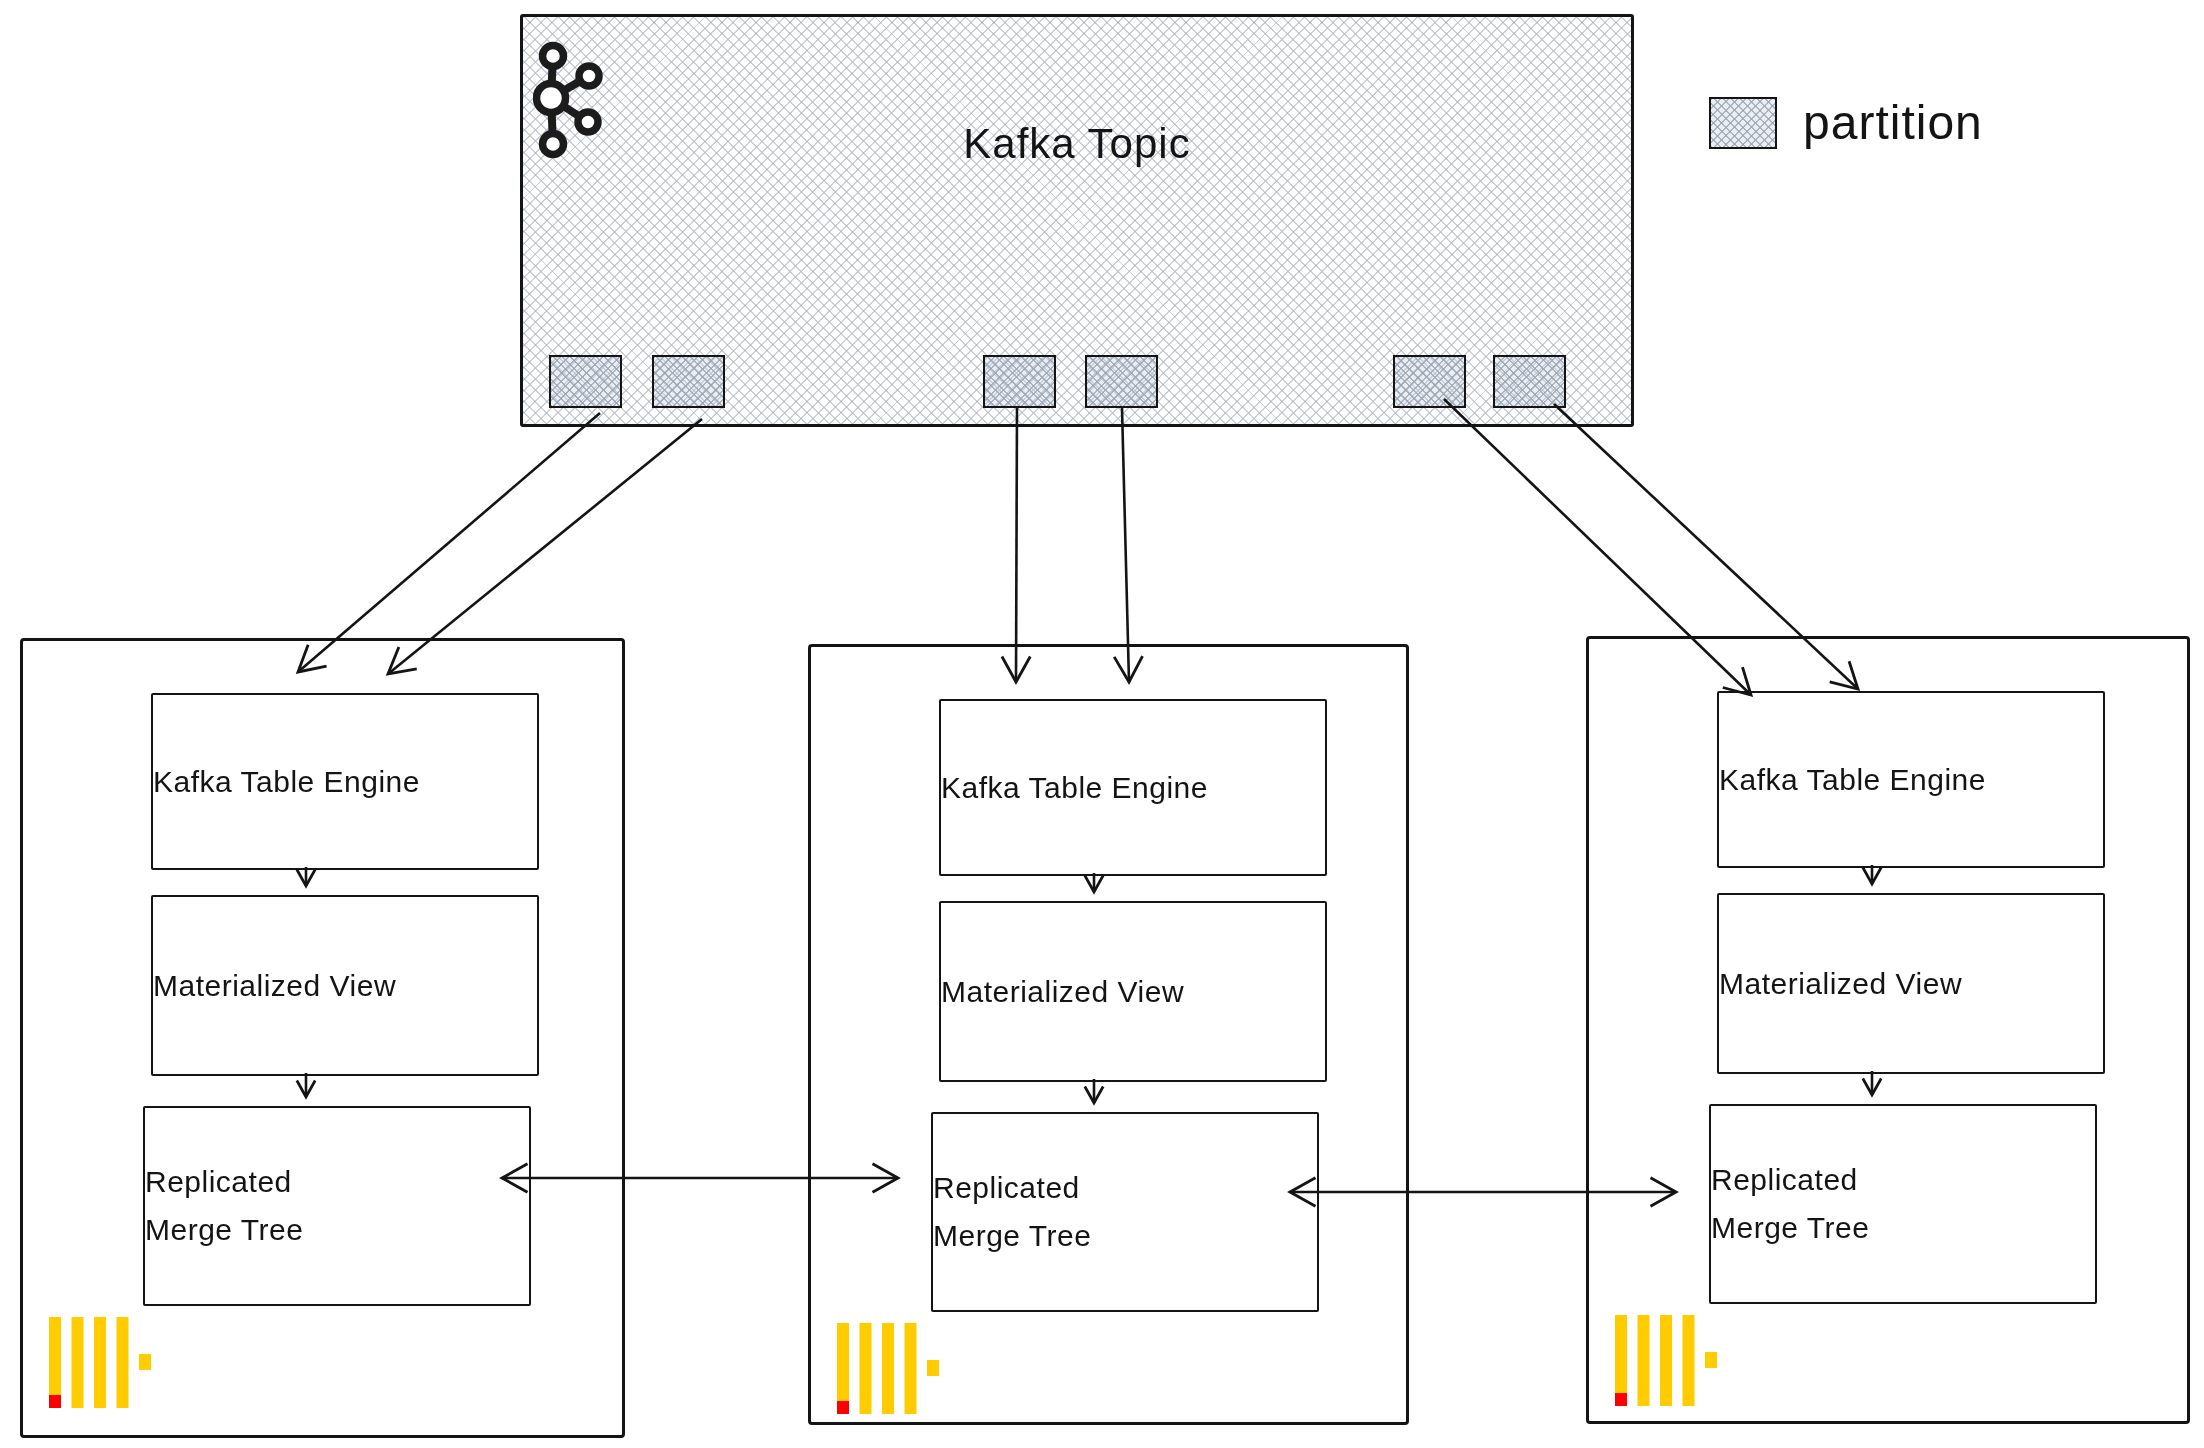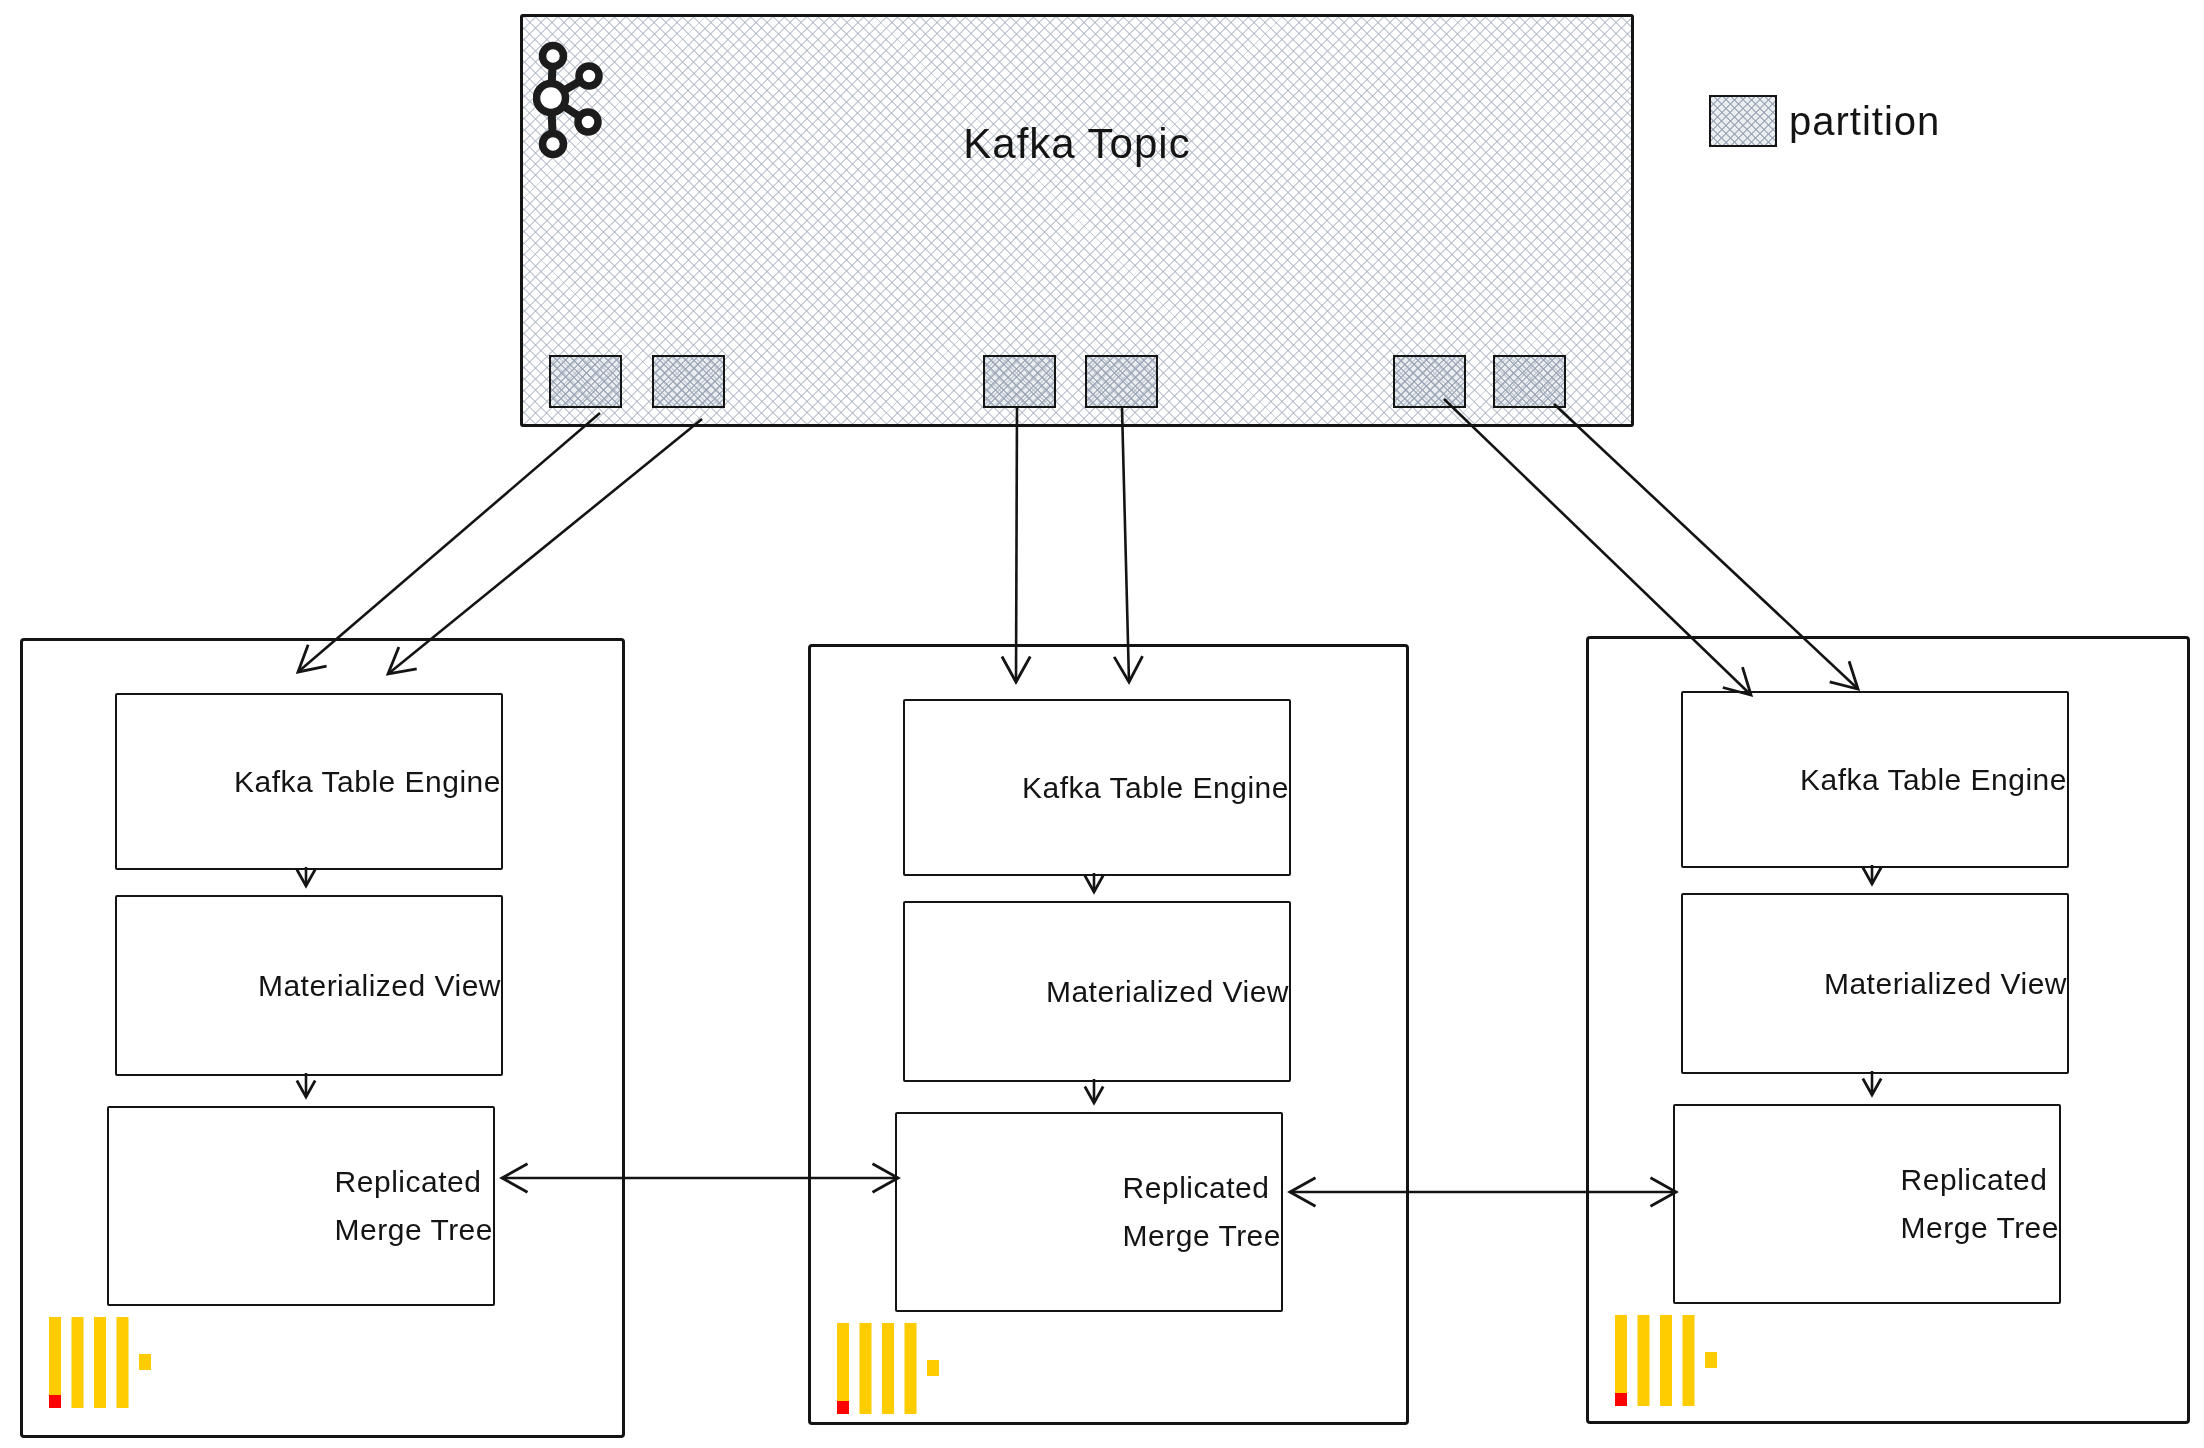--- a/index.html
+++ b/index.html
@@ -13,31 +13,31 @@
   }
   .hatch-dense{
     background-color:rgba(198,205,215,.35);
     background-image:
       repeating-linear-gradient(45deg, rgba(150,160,178,.75) 0 1.4px, transparent 1.4px 6px),
       repeating-linear-gradient(135deg, rgba(150,160,178,.75) 0 1.4px, transparent 1.4px 6px);
   }
 
   .box{position:absolute;box-sizing:border-box;border:3px solid #141414;border-radius:3px;}
   .inner-box{position:absolute;box-sizing:border-box;border:2.75px solid #141414;border-radius:2px;
-             background:#ffffff;display:flex;align-items:center;justify-content:flex-end;text-align:center;}
+             background:#ffffff;display:flex;align-items:center;justify-content:flex-start;text-align:center;margin-left:36px;}
   .inner-label{font-size:30px;letter-spacing:.5px;white-space:nowrap;}
   .rmt-label{display:inline-block;text-align:left;font-size:30px;letter-spacing:.5px;line-height:48px;}
 
   .topic-title{position:absolute;left:0;right:0;top:120px;text-align:center;
                font-size:42px;letter-spacing:1px;}
   .partition{position:absolute;width:73px;height:53px;box-sizing:border-box;
              border:2.5px solid #141414;}
   .legend{position:absolute;left:1709px;top:95px;display:flex;align-items:center;}
   .legend-swatch{width:68px;height:52px;box-sizing:border-box;border:2.5px solid #141414;}
-  .legend-label{margin-left:12px;font-size:40px;letter-spacing:1px;}
+  .legend-label{margin-left:26px;font-size:48px;letter-spacing:1px;}
 
   .node{position:absolute;box-sizing:border-box;border:3px solid #141414;border-radius:4px;background:#fff;}
   .node .kte{left:92px;top:52px;width:388px;height:177px;}
   .node .mv {left:92px;top:254px;width:388px;height:181px;}
   .node .rmt{left:84px;top:465px;width:388px;height:200px;}
   .node .ch-logo{position:absolute;left:26px;top:676px;}
 
   svg.overlay{position:absolute;left:0;top:0;pointer-events:none;}
   .kafka-logo{position:absolute;left:533px;top:36px;}
 </style>

